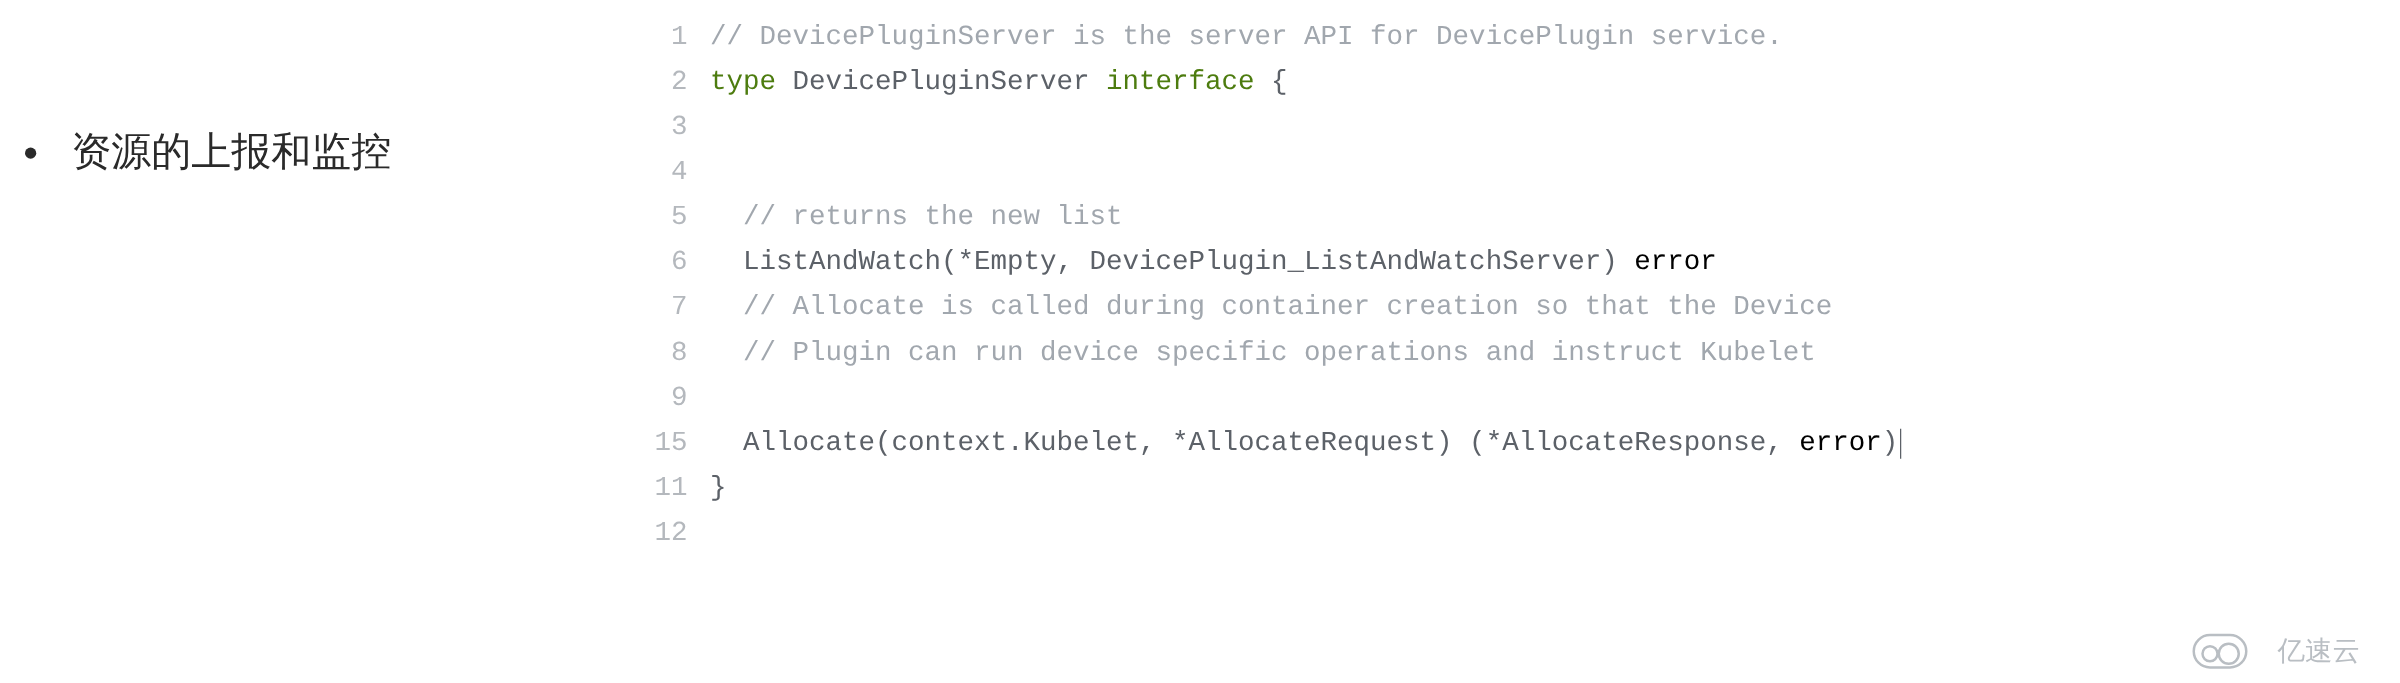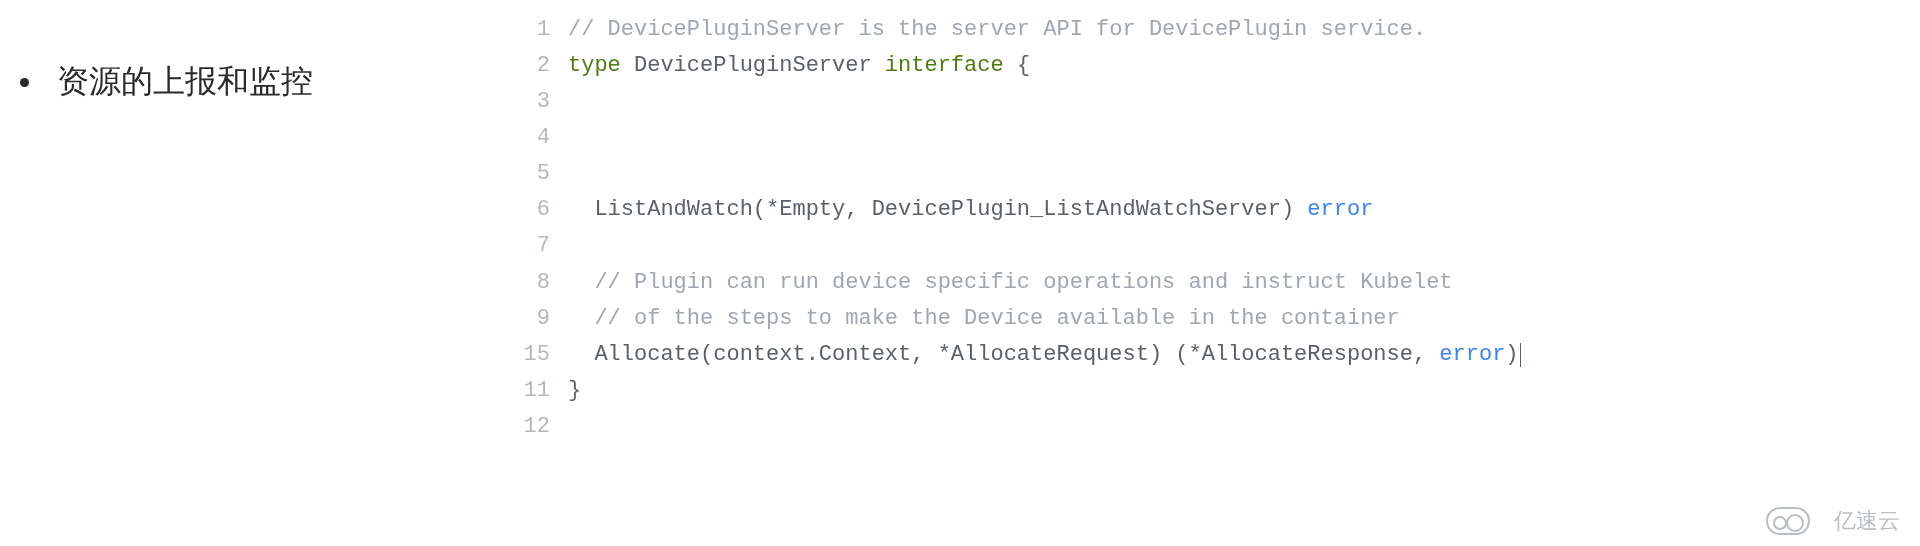--- a/index.html
+++ b/index.html
@@ -20,20 +20,21 @@
     .left-panel ul {
       list-style: none;
     }
     .left-panel li {
       font-size: 32px;
       color: #2a2a2a;
       font-weight: 500;
       margin-bottom: 36px;
       display: flex;
       align-items: center;
+      margin-top: 40px;
     }
     .bullet {
       display: inline-block;
       width: 9px;
       height: 9px;
       border-radius: 50%;
       background: #2a2a2a;
       margin-right: 28px;
       flex-shrink: 0;
     }
@@ -55,32 +56,32 @@
       color: #b4b8bd;
       padding-right: 18px;
       flex-shrink: 0;
       user-select: none;
       font-weight: 400;
     }
     .code-text { color: #5c6168; }
     .cmt  { color: #a1a7ae; }
     .kw   { color: #4d7c0f; }
     .typ  { color: #5c6168; }
-    .err  { color: #3b82f6; }
+    .err  { color: #000000; }
     .cursor {
       display: inline-block;
       width: 1px;
       height: 24px;
       background: #5c6168;
       vertical-align: text-bottom;
       margin-left: 1px;
     }
     .watermark {
       position: absolute;
-      right: 20px;
+      right: 32px;
       bottom: 10px;
       display: flex;
       align-items: center;
       gap: 24px;
       color: #b9bec3;
       font-size: 22px;
       font-family: "Microsoft YaHei", sans-serif;
     }
     .watermark-icon {
       width: 44px;
@@ -115,26 +116,26 @@
       <span>资源的上报和监控</span>
     </li>
   </ul>
 </div>
 
 <div class="code-panel" id="code-panel">
     <div class="code-line"><span class="gutter">1</span><span class="code-text"><span class="cmt">// DevicePluginServer is the server API for DevicePlugin service.</span></span></div>
     <div class="code-line"><span class="gutter">2</span><span class="code-text"><span class="kw">type</span><span class="typ"> DevicePluginServer </span><span class="kw">interface</span><span class="typ"> {</span></span></div>
     <div class="code-line"><span class="gutter">3</span></div>
     <div class="code-line"><span class="gutter">4</span></div>
-    <div class="code-line"><span class="gutter">5</span></div>
+    <div class="code-line"><span class="gutter">5</span><span class="code-text"><span class="cmt">  // returns the new list</span></span></div>
     <div class="code-line"><span class="gutter">6</span><span class="code-text"><span class="typ">  ListAndWatch(*Empty, DevicePlugin_ListAndWatchServer) </span><span class="err">error</span></span></div>
-    <div class="code-line"><span class="gutter">7</span></div>
+    <div class="code-line"><span class="gutter">7</span><span class="code-text"><span class="cmt">  // Allocate is called during container creation so that the Device</span></span></div>
     <div class="code-line"><span class="gutter">8</span><span class="code-text"><span class="cmt">  // Plugin can run device specific operations and instruct Kubelet</span></span></div>
-    <div class="code-line"><span class="gutter">9</span><span class="code-text"><span class="cmt">  // of the steps to make the Device available in the container</span></span></div>
-    <div class="code-line"><span class="gutter">15</span><span class="code-text"><span class="typ">  Allocate(context.Context, *AllocateRequest) (*AllocateResponse, </span><span class="err">error</span><span class="typ">)</span><span class="cursor"></span></span></div>
+    <div class="code-line"><span class="gutter">9</span></div>
+    <div class="code-line"><span class="gutter">15</span><span class="code-text"><span class="typ">  Allocate(context.Kubelet, *AllocateRequest) (*AllocateResponse, </span><span class="err">error</span><span class="typ">)</span><span class="cursor"></span></span></div>
     <div class="code-line"><span class="gutter">11</span><span class="code-text"><span class="typ">}</span></span></div>
     <div class="code-line"><span class="gutter">12</span><span class="code-text"><span class="typ"></span></span></div>
   </div>
 
 <div class="watermark">
   <span class="watermark-icon"></span>
   <span>亿速云</span>
 </div>
 
 </body></html>

